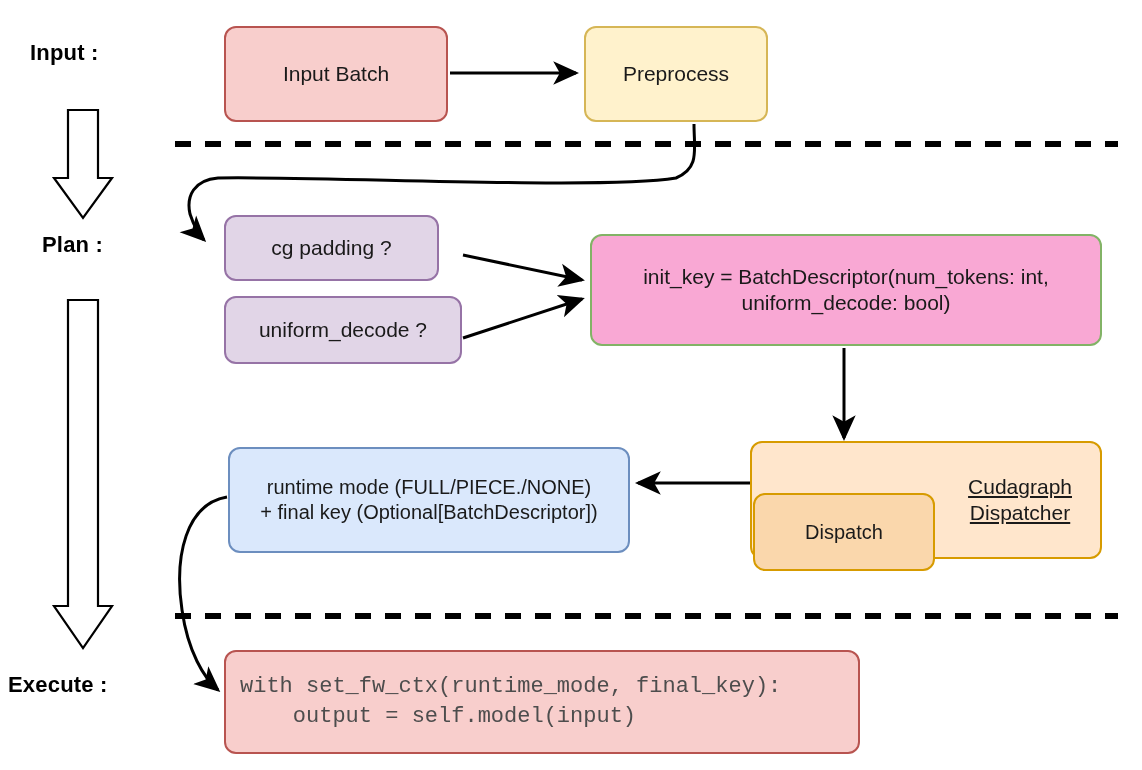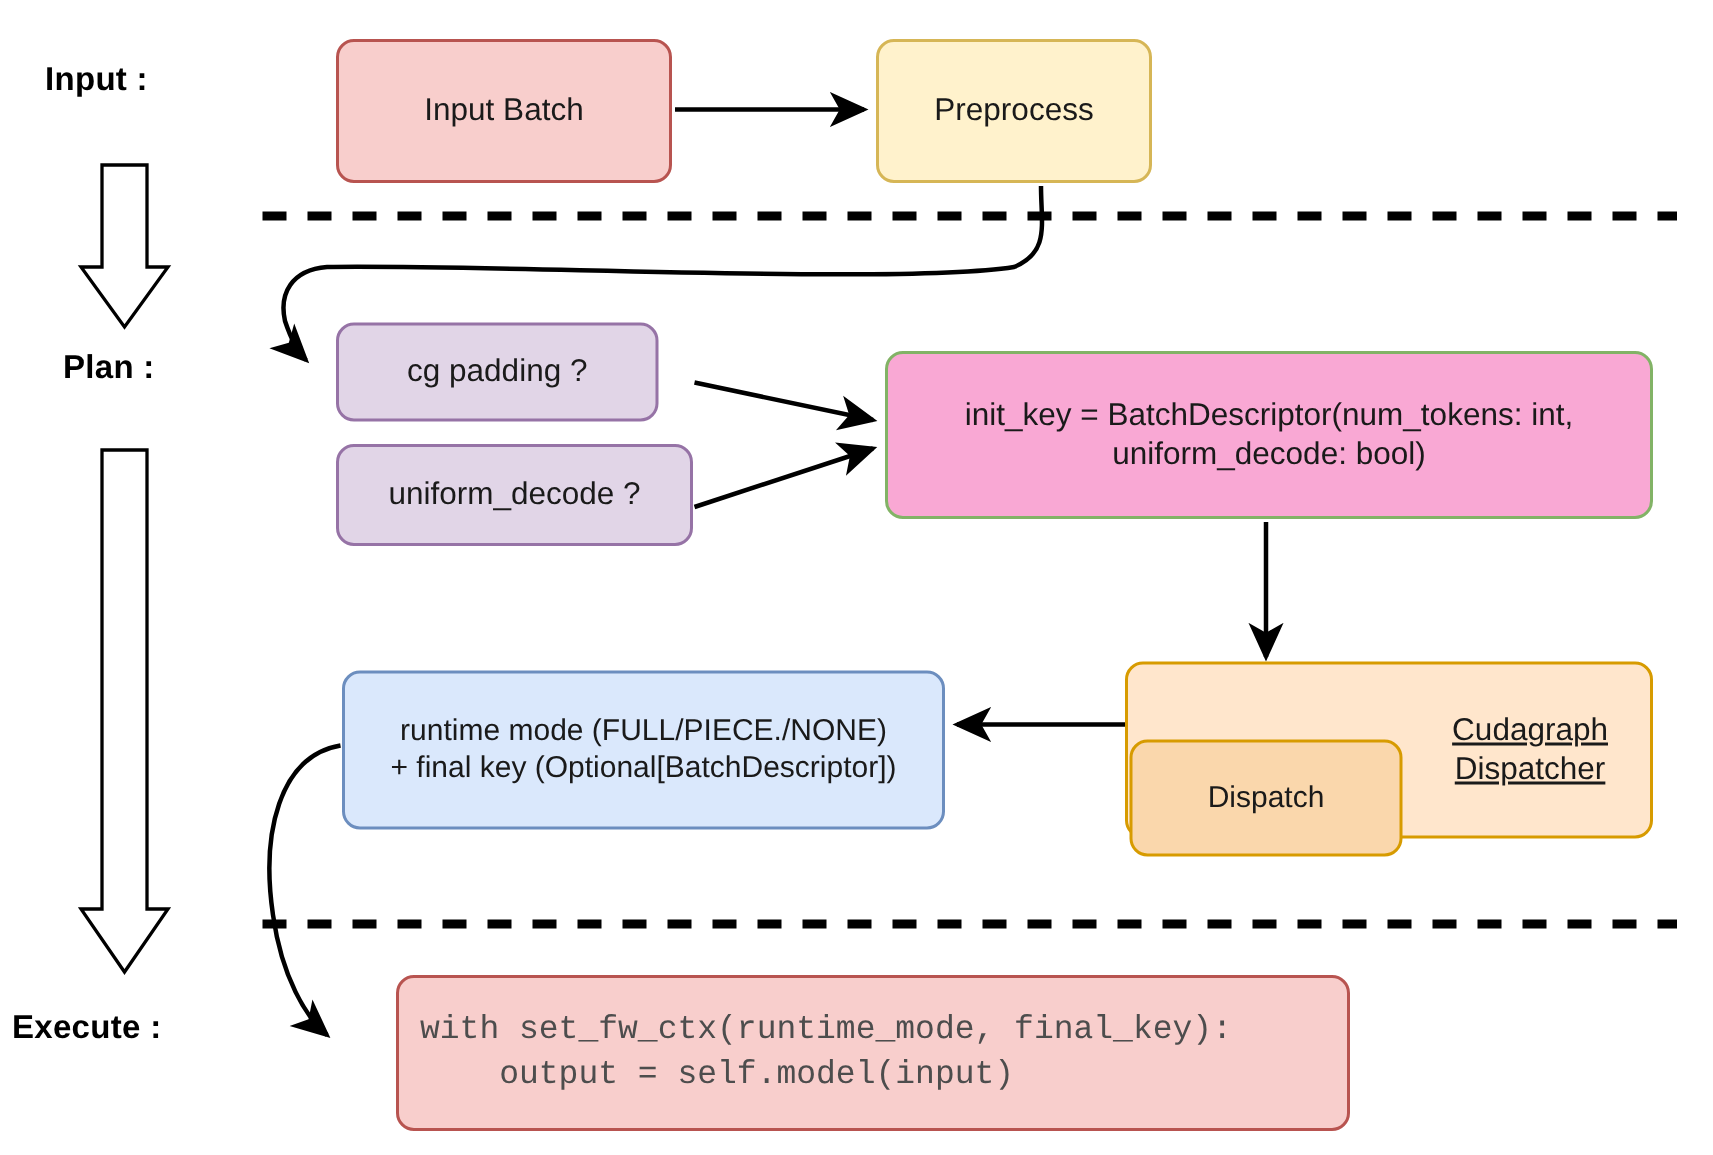--- a/index.html
+++ b/index.html
@@ -51,21 +51,20 @@
   }
   .node.code {
     font-family: "Liberation Mono", "DejaVu Sans Mono", monospace;
     font-size: 22px;
     justify-content: flex-start;
     text-align: left;
     padding-left: 14px;
     white-space: pre;
     line-height: 1.35;
     color: #4d4d4d;
-    margin-left: 40px;
   }
   .node-text {
     display: block;
     white-space: pre-line;
   }
   .node.code .node-text {
     white-space: pre;
   }
 </style>
 </head>

